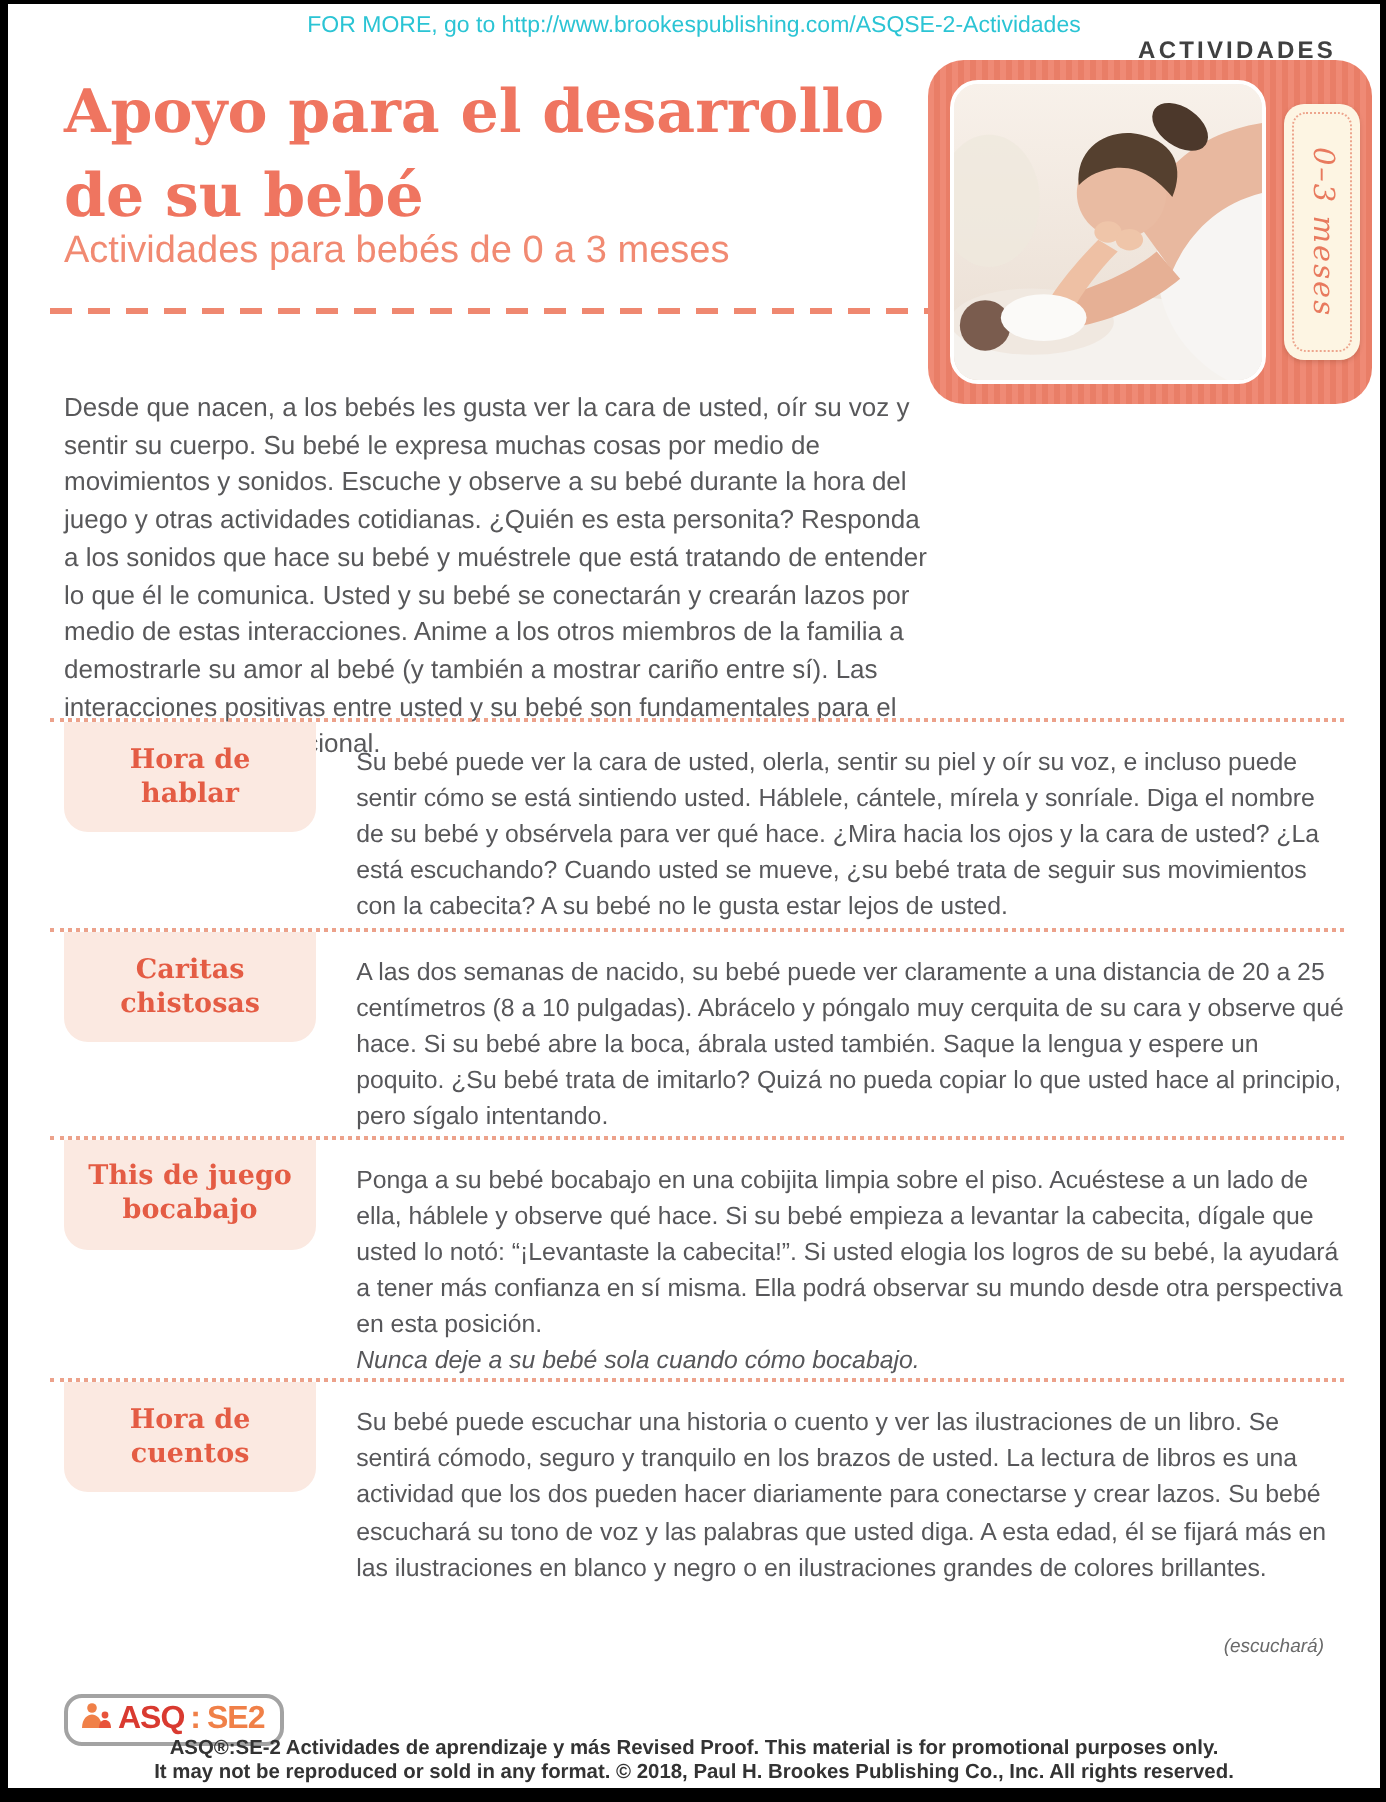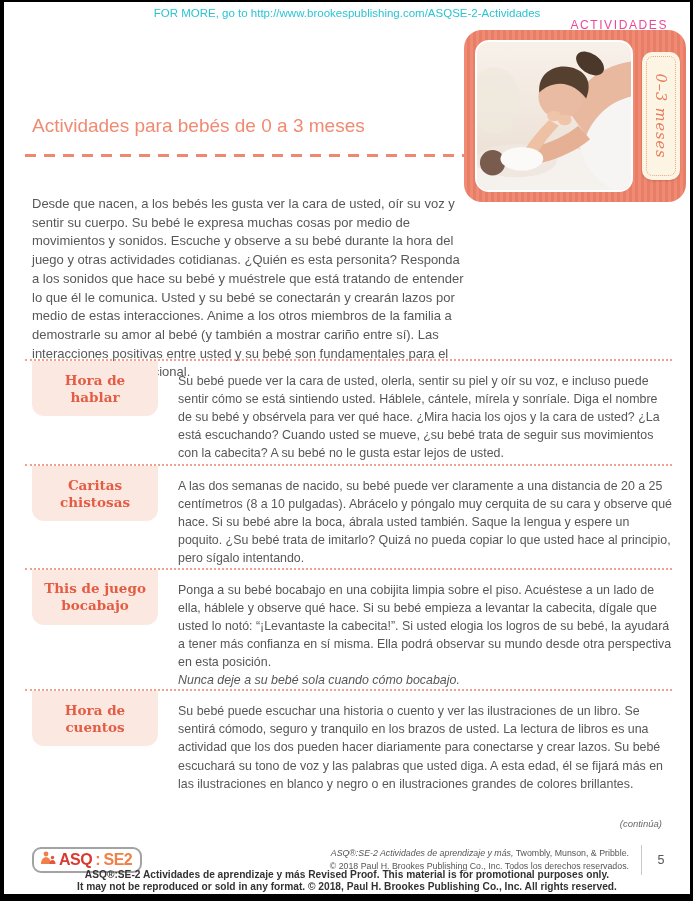--- a/index.html
+++ b/index.html
@@ -5,22 +5,22 @@
   html,body{margin:0;padding:0;background:#fff;}
   .page{
     position:relative;width:693px;height:901px;box-sizing:border-box;
     background:#fff;overflow:hidden;
     border-left:4px solid #000;border-right:3px solid #000;
     border-top:2px solid #000;border-bottom:7px solid #000;
     font-family:"Liberation Sans",sans-serif;color:#57575a;
   }
   .promo{position:absolute;top:5px;left:0;right:0;text-align:center;
     font-size:11.5px;color:#2bc4d4;}
-  .kicker{position:absolute;top:16px;right:22px;font-size:12px;font-weight:normal;
-    letter-spacing:1.6px;color:#ec4899;}
+  .kicker{position:absolute;top:16px;right:22px;font-size:12px;font-weight:bold;
+    letter-spacing:1.6px;color:#404040;}
   
   .title{position:absolute;left:28px;top:34px;font-family:"DejaVu Serif",serif;
     font-weight:bold;font-size:30px;line-height:42px;color:#ef7560;}
   .subtitle{position:absolute;left:28px;top:113px;font-size:19px;color:#f18a72;}
   .dashed-rule{position:absolute;left:21px;top:152px;width:440px;height:3px;
     background:repeating-linear-gradient(90deg,#ef8870 0 11px,transparent 11px 19px);}
   
   .photo-frame{position:absolute;left:460px;top:28px;width:222px;height:172px;
     border-radius:18px;
     background:repeating-linear-gradient(90deg,#ef8a75 0 3px,#e97e67 3px 6px);}
@@ -70,20 +70,24 @@
     font-size:10.2px;line-height:12px;font-weight:bold;color:#333;}
 </style>
 </head>
 <body>
 
 <div class="page">
 
   <div class="promo">FOR MORE, go to http://www.brookespublishing.com/ASQSE-2-Actividades</div>
   <div class="kicker">ACTIVIDADES</div>
 
+  <div class="title">
+    <span>Apoyo para el desarrollo</span><br>
+    <span>de su bebé</span>
+  </div>
   <div class="subtitle">Actividades para bebés de 0 a 3 meses</div>
   <div class="dashed-rule"></div>
 
   <div class="photo-frame">
     <div class="photo">
       <svg viewBox="0 0 158 152" preserveAspectRatio="none" aria-hidden="true">
         <defs>
           <linearGradient id="bg" x1="0" y1="0" x2="0" y2="1">
             <stop offset="0" stop-color="#f8f1ea"></stop>
             <stop offset="1" stop-color="#e9ddd2"></stop>
@@ -146,42 +150,34 @@
     <section class="activity">
       <div class="label-box">
         <span>Hora de</span>
         <span>cuentos</span>
       </div>
       <div class="activity-text">Su bebé puede escuchar una historia o cuento y ver las ilustraciones de un libro. Se sentirá cómodo, seguro y tranquilo en los brazos de usted. La lectura de libros es una actividad que los dos pueden hacer diariamente para conectarse y crear lazos. Su bebé escuchará su tono de voz y las palabras que usted diga. A esta edad, él se fijará más en las ilustraciones en blanco y negro o en ilustraciones grandes de colores brillantes.</div>
     </section>
 
   </div>
 
-  <div class="continua">(continúa)</div>
+  <div class="continua">(escuchará)</div>
 
   <div class="footer-row">
     <div class="asq-logo">
       <svg width="16" height="14" viewBox="0 0 16 14" aria-hidden="true">
         <circle cx="6" cy="3" r="2.4" fill="#f08048"></circle>
         <path d="M1,13 C1,8 4,6.2 6,6.2 C8,6.2 11,8 11,13 Z" fill="#f08048"></path>
         <circle cx="12.5" cy="6.5" r="1.7" fill="#e8533b"></circle>
         <path d="M9.5,13 C9.5,10 11,9 12.5,9 C14,9 15.5,10 15.5,13 Z" fill="#e8533b"></path>
       </svg>
       <span class="asq">ASQ</span>
         <span class="colon">:</span>
         <span class="se2">SE2</span>
     </div>
-    <div class="footer-right">
-      <div class="credit">
-        <span class="it">ASQ®:SE-2 Actividades de aprendizaje y más,</span><span> Twombly, Munson, &amp; Pribble.</span><br>
-        <span>© 2018 Paul H. Brookes Publishing Co., Inc. Todos los derechos reservados.</span>
-      </div>
-      <div class="vrule"></div>
-      <div class="pagenum">5</div>
-    </div>
   </div>
 
   <div class="disclaimer">
     <span>ASQ®:SE-2 Actividades de aprendizaje y más Revised Proof. This material is for promotional purposes only.</span><br>
     <span>It may not be reproduced or sold in any format. © 2018, Paul H. Brookes Publishing Co., Inc. All rights reserved.</span>
   </div>
 
 </div>
 
 </body></html>

